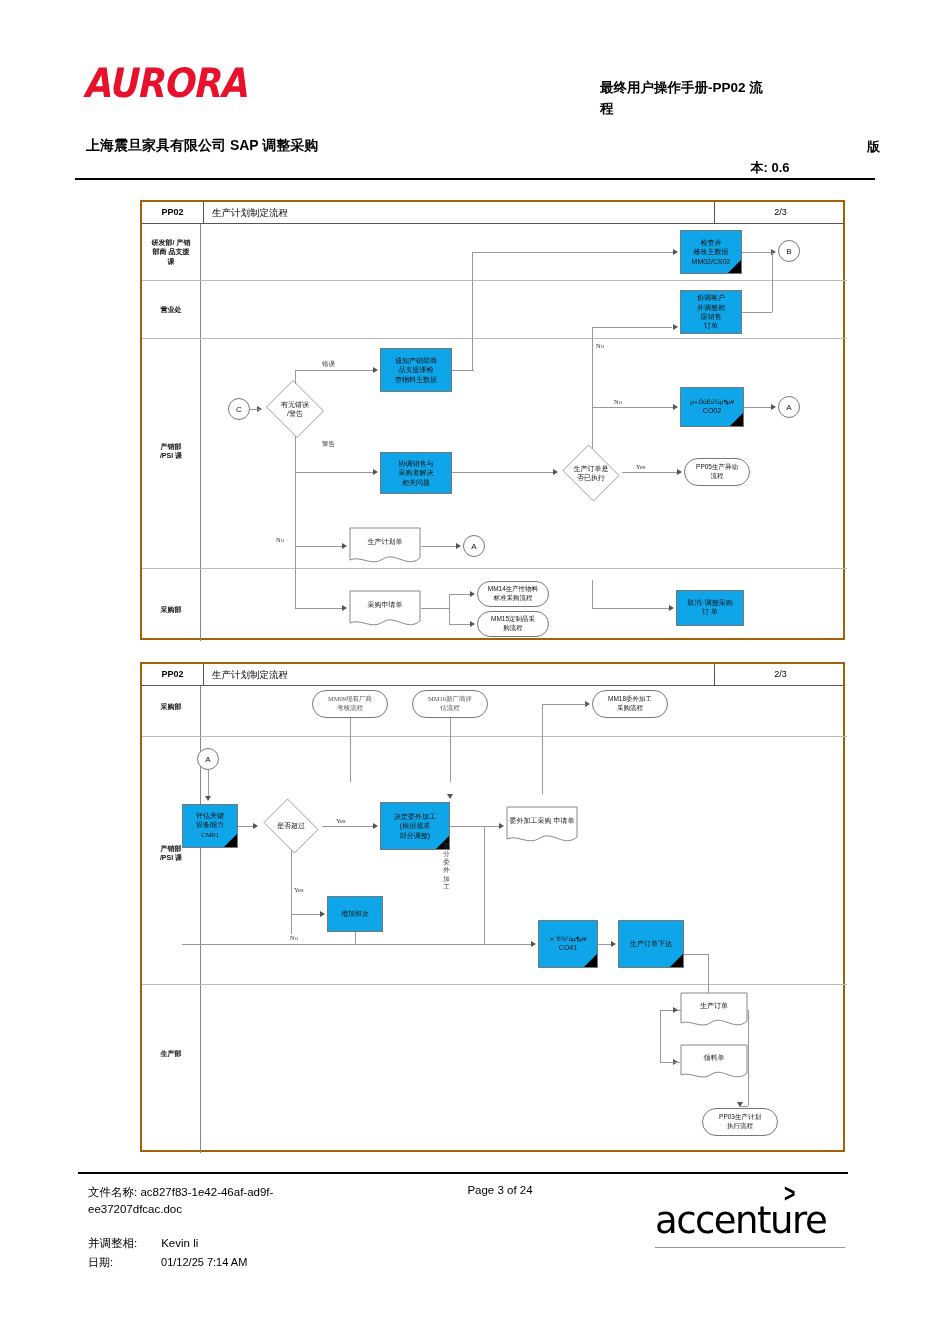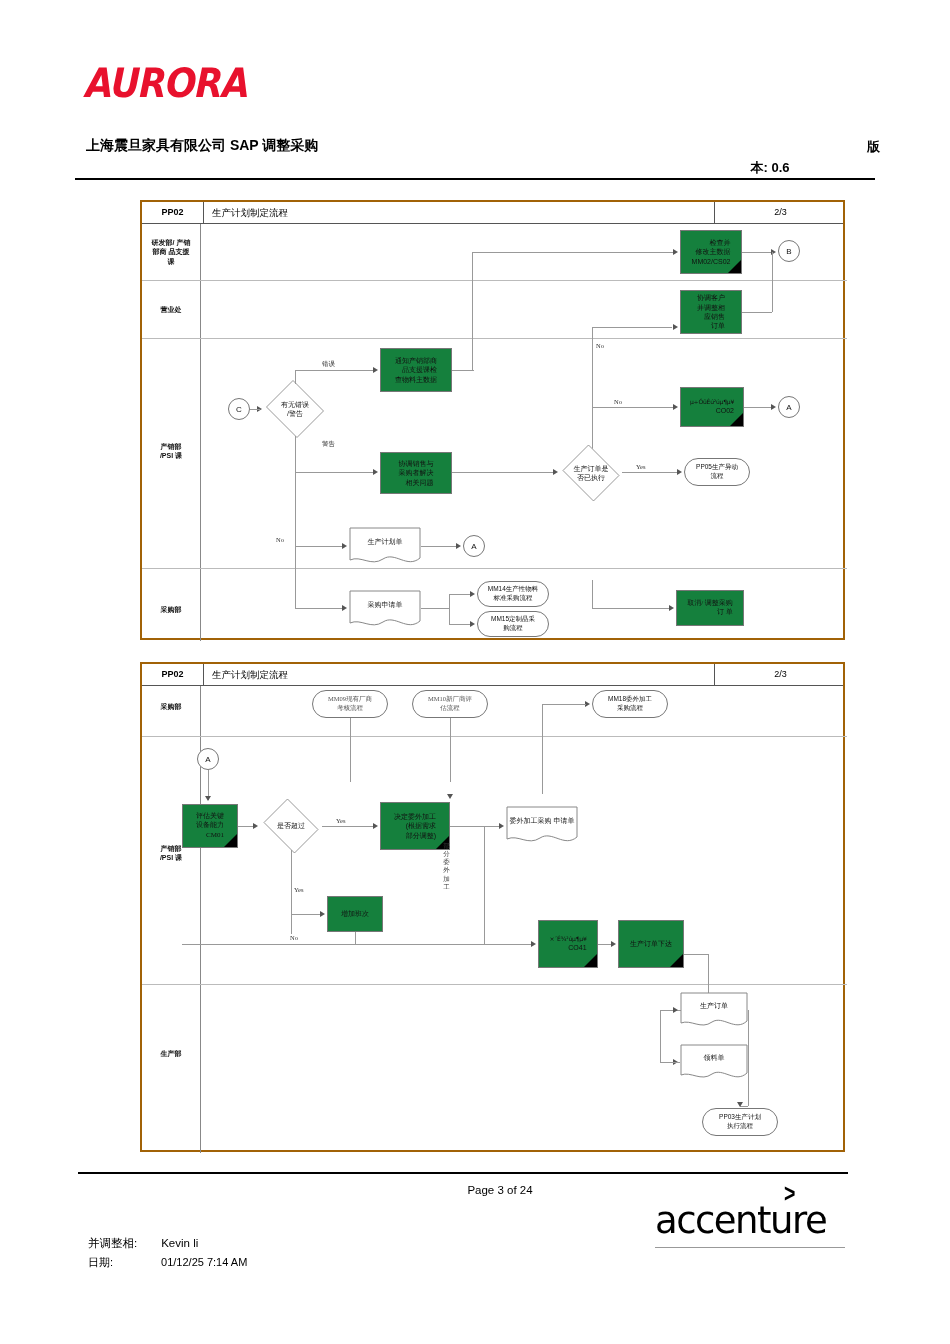--- a/index.html
+++ b/index.html
@@ -71,23 +71,23 @@
   .lane-vline { position:absolute; top:22px; width:1px; background:#888; }
   .lane-label {
     position:absolute; left:0; width:58px;
     font-size:7px; font-weight:bold; text-align:center; line-height:1.35;
     color:#111;
   }
 
   
   .node { position:absolute; }
   .box {
-    border:1px solid #777; background:#15803d;
+    border:1px solid #777; background:#0ea5e9;
     display:flex; align-items:center; justify-content:center;
-    text-align:right; font-size:7px; line-height:1.35; color:#111;
+    text-align:center; font-size:7px; line-height:1.35; color:#111;
     padding:1px;
   }
   .box.sap::after {
     content:""; position:absolute; right:0; bottom:0;
     border-style:solid; border-width:0 0 13px 13px;
     border-color:transparent transparent #000 transparent;
   }
   .diamond {
     display:flex; align-items:center; justify-content:center;
     text-align:center; font-size:7px; line-height:1.3; color:#111;
@@ -160,20 +160,24 @@
     font-size:26px; font-weight:bold; color:#000;
     transform:scaleX(0.75) rotate(0deg);
   }
   .acc-underline { position:absolute; left:0; top:45px; width:190px; height:1px; background:#999; }
 </style>
 </head>
 <body>
 
 <div class="page-header">
   <div class="aurora-logo">AURORA</div>
+  <div class="hdr-doc-title">
+    <span>最终用户操作手册-PP02 流</span>
+    <span class="l2">程</span>
+  </div>
   <div class="hdr-company">上海震旦家具有限公司 SAP 调整采购</div>
   <div class="hdr-version">
     <span>版</span>
     <span class="vline2">本: 0.6</span>
   </div>
   <div class="hdr-rule"></div>
 </div>
 
 <div class="chart" id="chart1">
 
@@ -482,20 +486,24 @@
   <div class="arw arw-d" style="left:595px; top:438px;"></div>
 
   <div class="node stadium" style="left:560px; top:444px; width:76px; height:28px; position:absolute;">
     <span style="white-space:pre-line;">PP03生产计划
 执行流程</span>
   </div>
 </div>
 
 <div class="footer">
   <div class="ft-rule"></div>
+  <div class="ft-fname">
+    <span>文件名称:</span>
+    <span class="fv">ac827f83-1e42-46af-ad9f-ee37207dfcac.doc</span>
+  </div>
   <div class="ft-page">Page 3 of 24</div>
   <div class="ft-prep">
     <span class="lbl">并调整相:</span>
     <span>Kevin li</span>
   </div>
   <div class="ft-date">
     <span class="lbl">日期:</span>
     <span>01/12/25 7:14 AM</span>
   </div>
   <div class="accenture">

